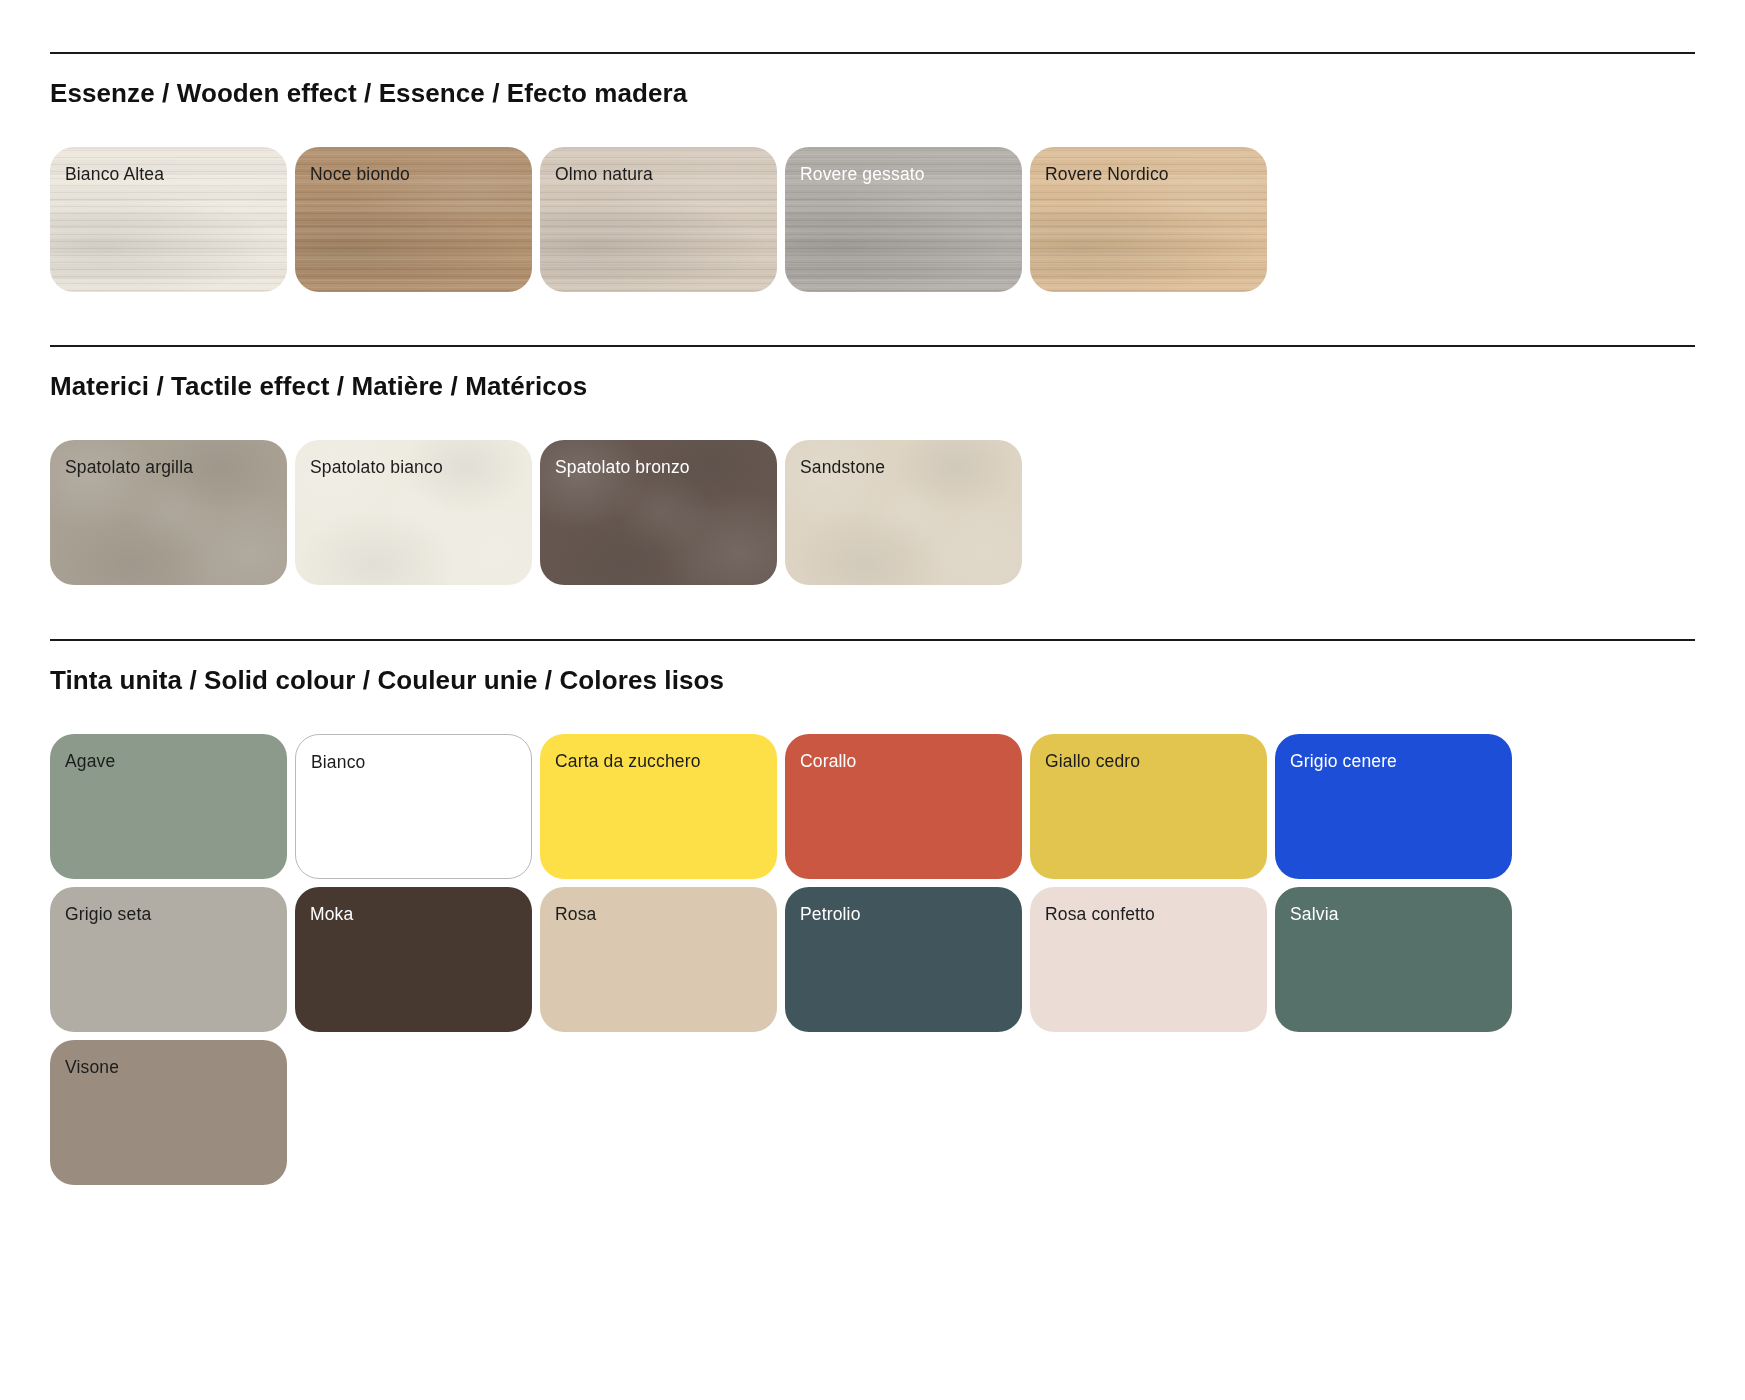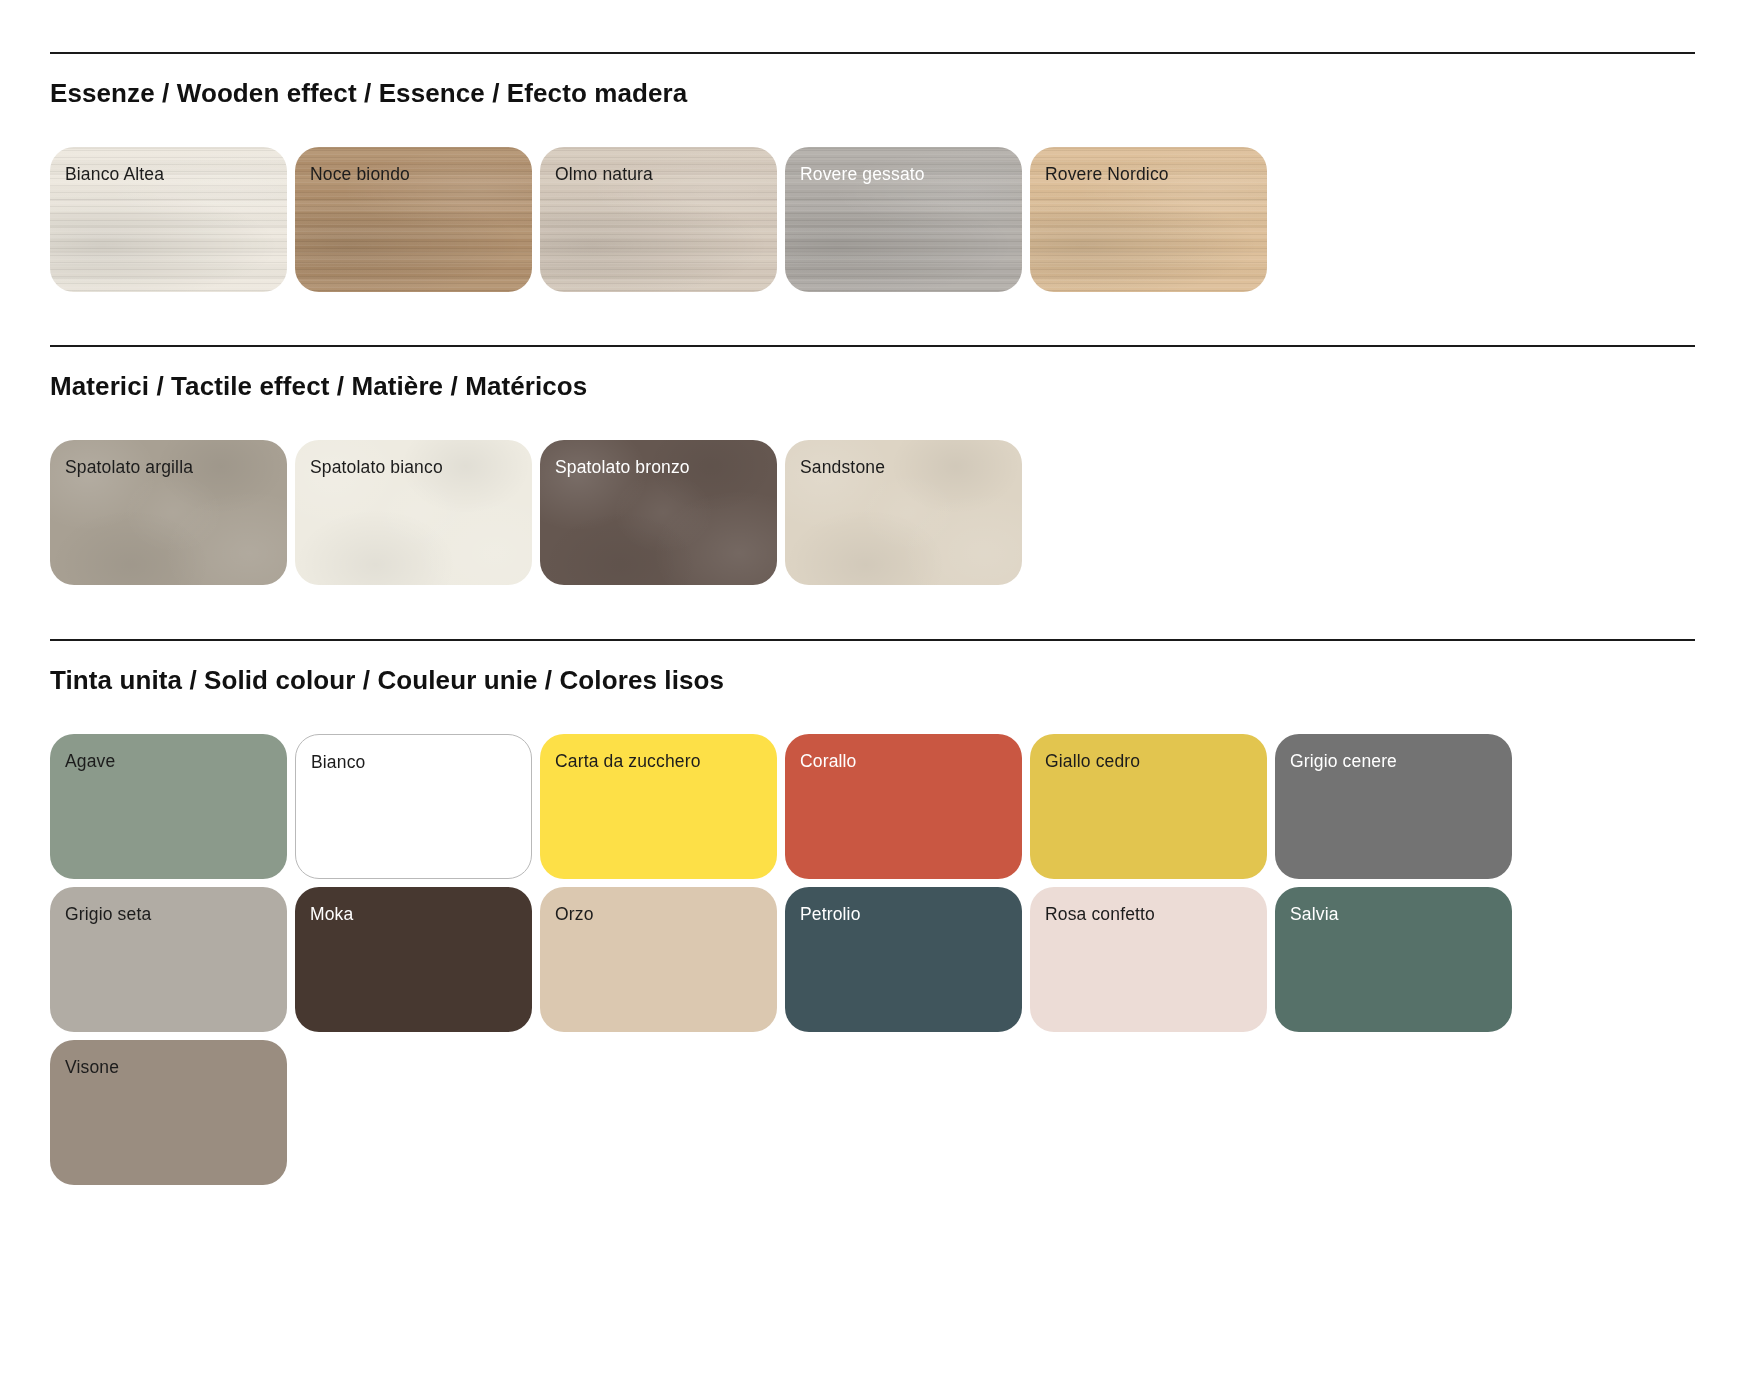--- a/index.html
+++ b/index.html
@@ -172,35 +172,35 @@
           <span class="label">Carta da zucchero</span>
         </div>
         <div class="swatch light-text" style="background-color: rgb(201, 87, 66);">
           <div class="tex flat"></div>
           <span class="label">Corallo</span>
         </div>
         <div class="swatch dark-text" style="background-color: rgb(226, 197, 79);">
           <div class="tex flat"></div>
           <span class="label">Giallo cedro</span>
         </div>
-        <div class="swatch light-text" style="background-color: #737373; padding-left: 19px;">
+        <div class="swatch light-text" style="background-color: #1d4ed8; padding-left: 19px;">
           <div class="tex flat"></div>
           <span class="label">Grigio cenere</span>
         </div>
         <div class="swatch dark-text" style="background-color: rgb(177, 172, 164);">
           <div class="tex flat"></div>
           <span class="label">Grigio seta</span>
         </div>
         <div class="swatch light-text" style="background-color: rgb(71, 56, 48);">
           <div class="tex flat"></div>
           <span class="label">Moka</span>
         </div>
         <div class="swatch dark-text" style="background-color: rgb(219, 200, 176);">
           <div class="tex flat"></div>
-          <span class="label">Orzo</span>
+          <span class="label">Rosa</span>
         </div>
         <div class="swatch light-text" style="background-color: rgb(64, 85, 92);">
           <div class="tex flat"></div>
           <span class="label">Petrolio</span>
         </div>
         <div class="swatch dark-text" style="background-color: rgb(236, 220, 214);">
           <div class="tex flat"></div>
           <span class="label">Rosa confetto</span>
         </div>
         <div class="swatch light-text" style="background-color: rgb(86, 113, 105);">

